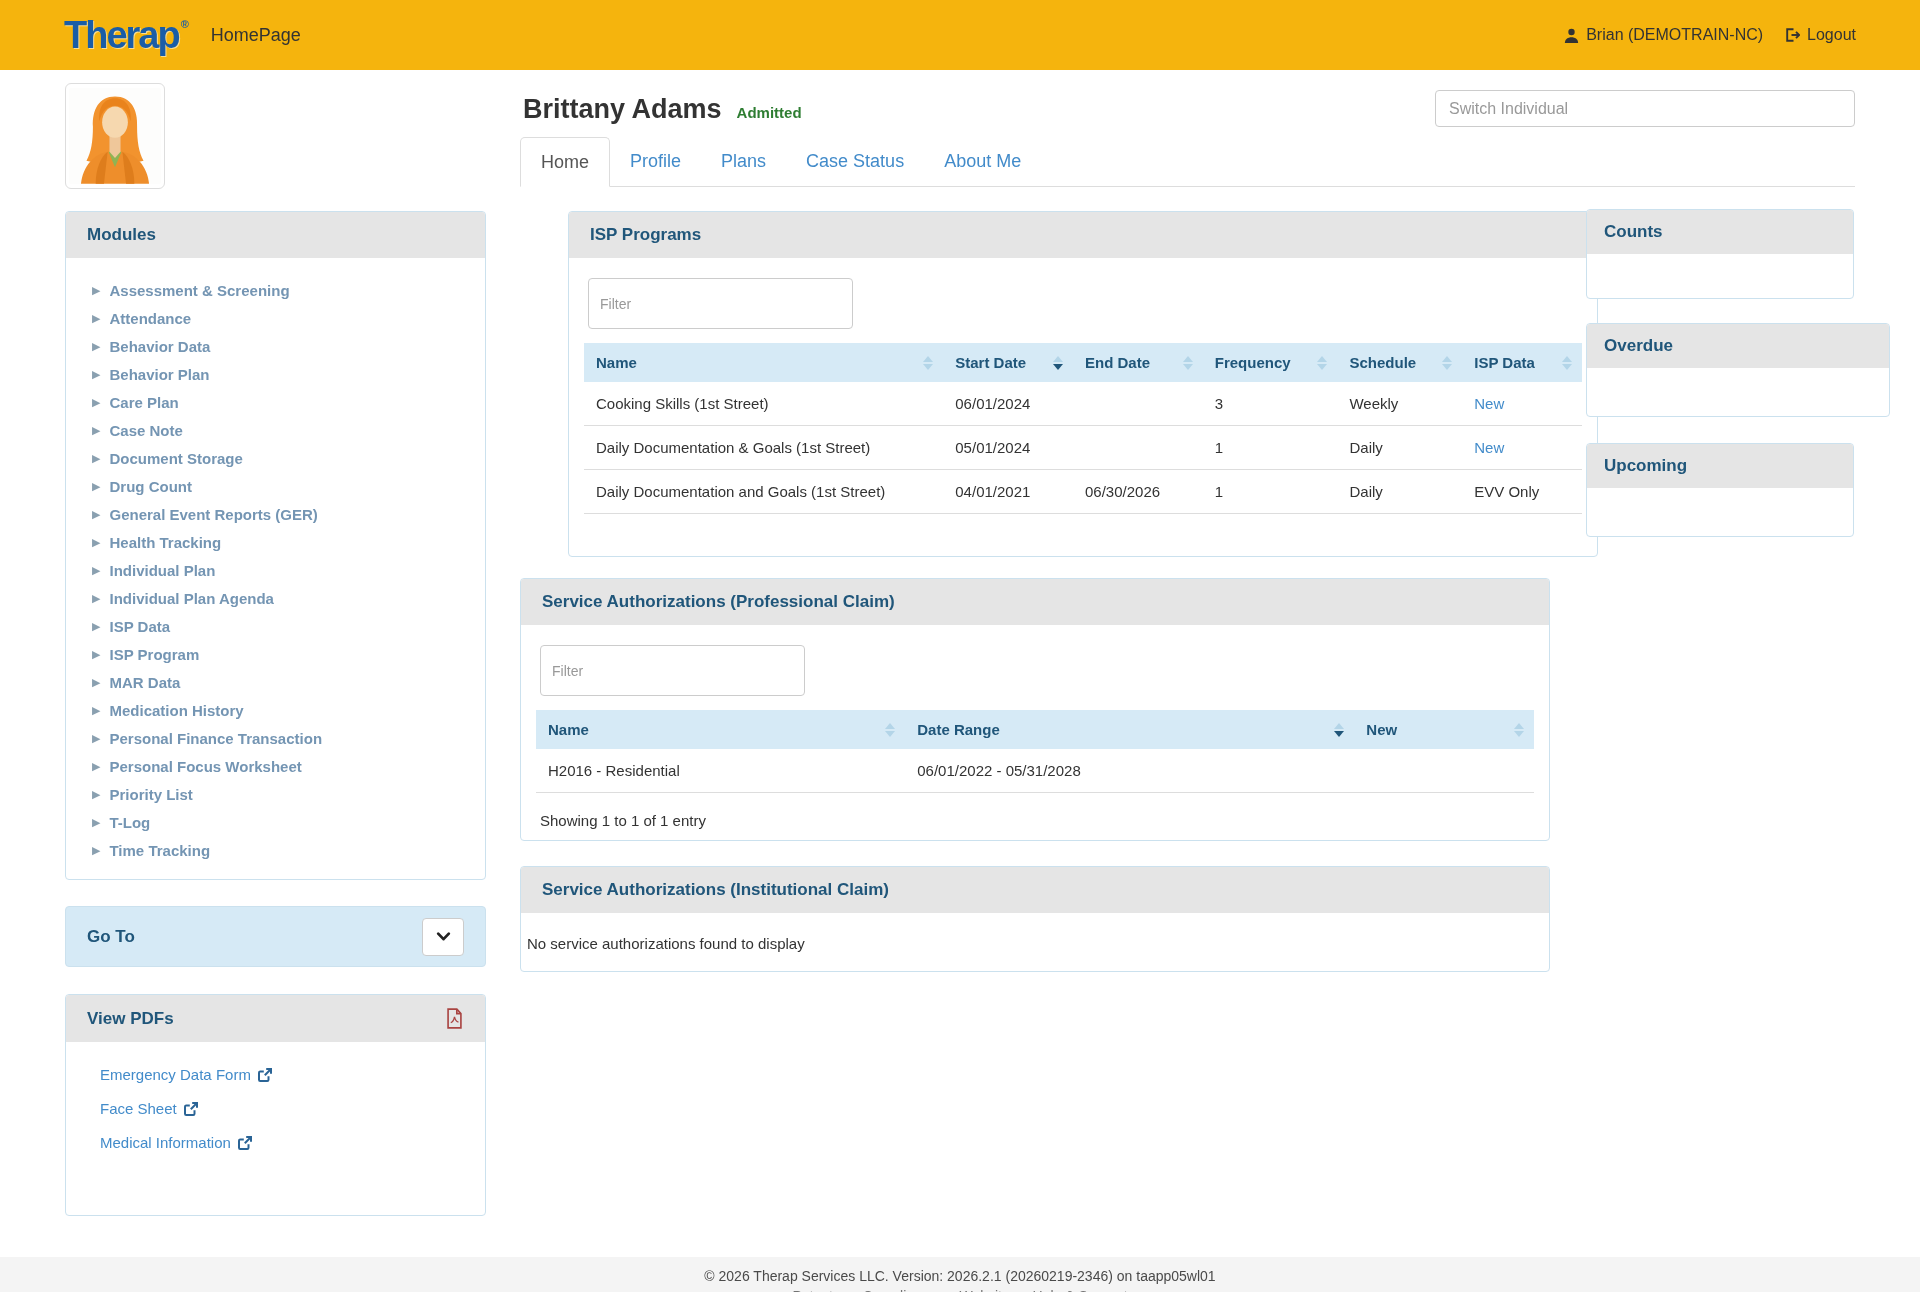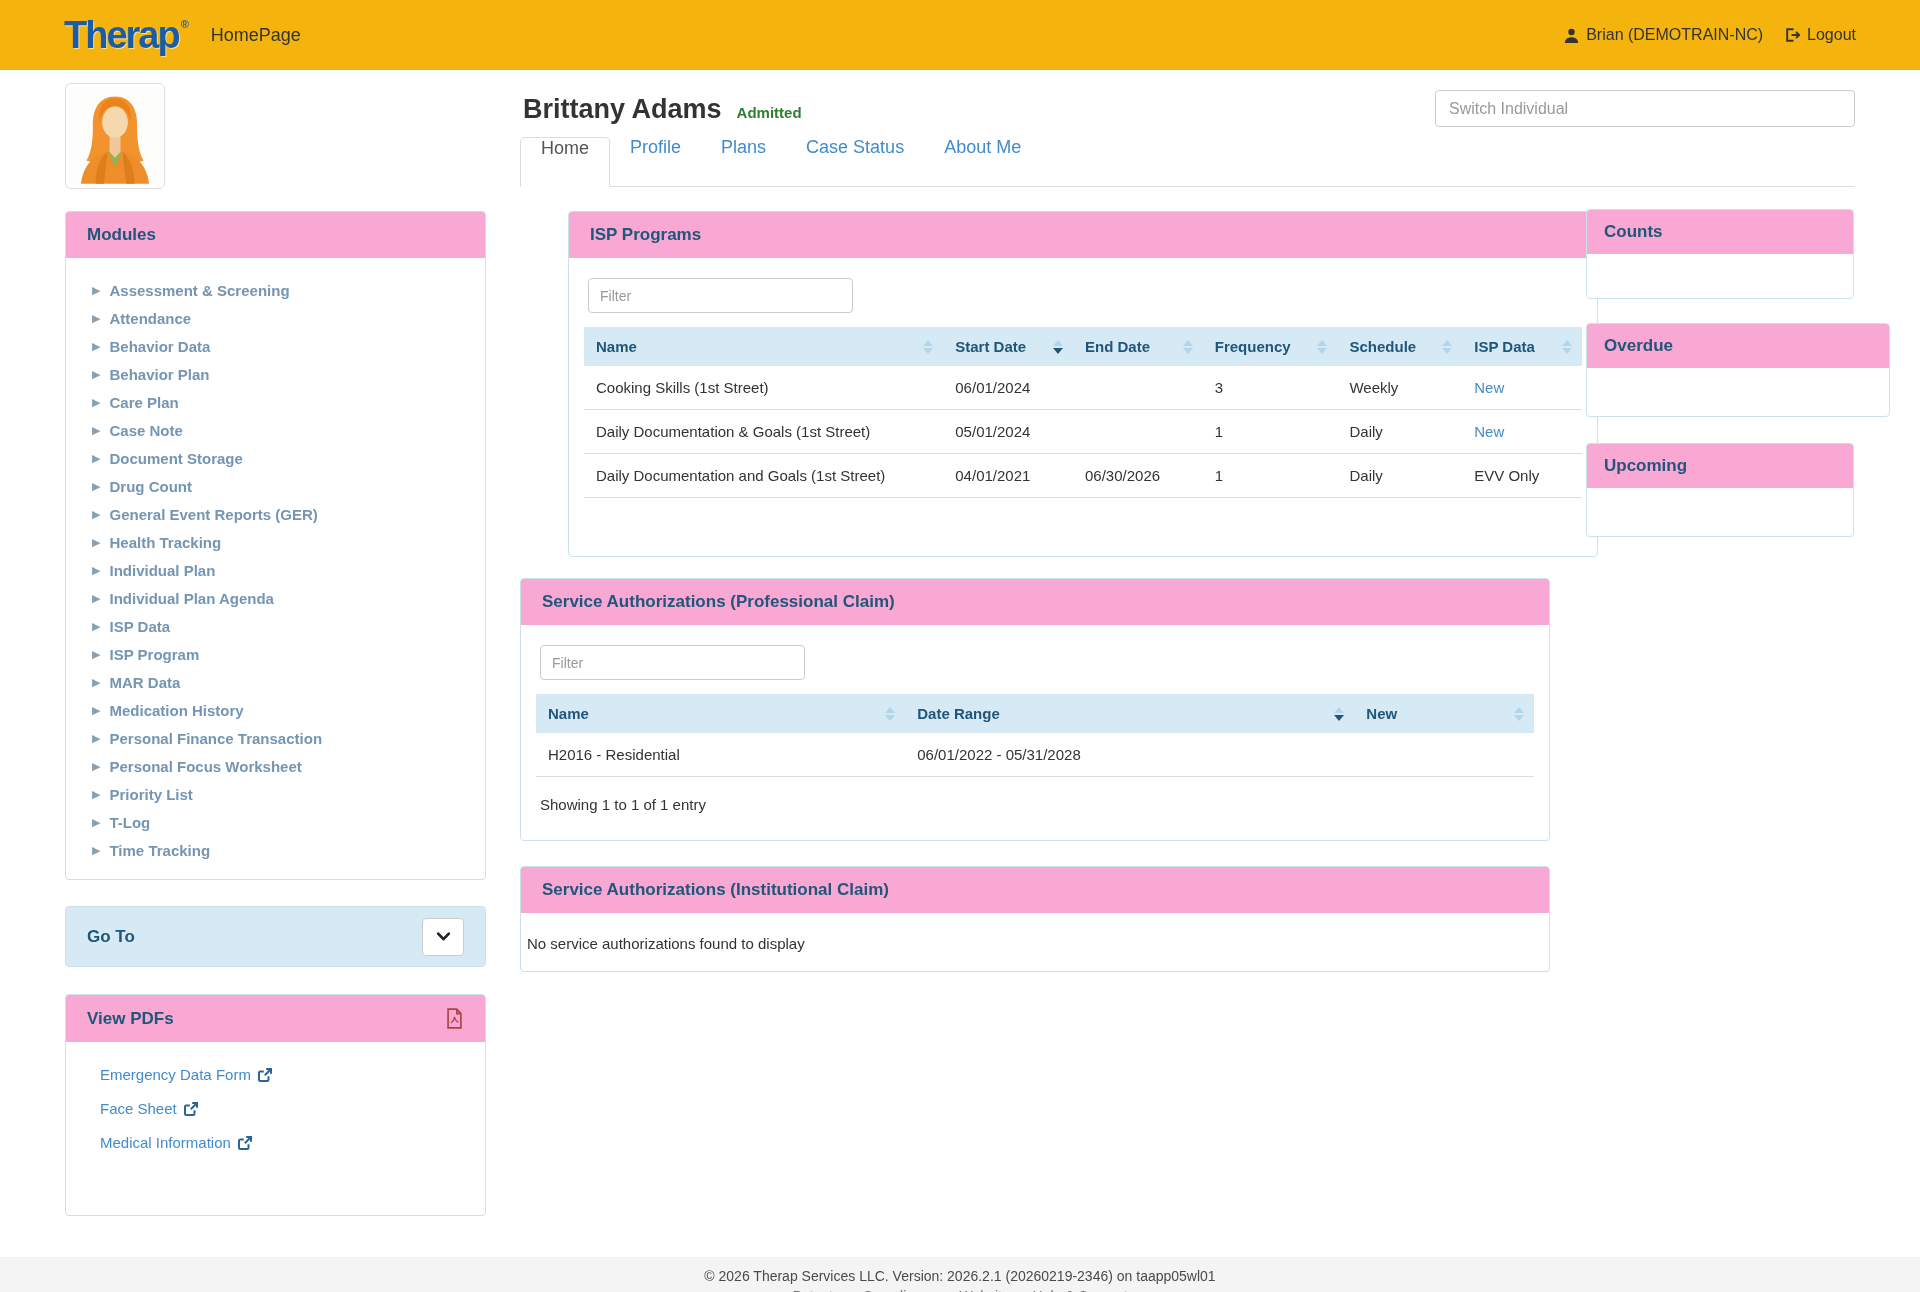--- a/index.html
+++ b/index.html
@@ -37,29 +37,29 @@
     width:420px; height:37px; border:1px solid #ccc; border-radius:4px;
     font-size:16px; padding:0 13px; color:#333; outline:none;
     font-family:"Liberation Sans", sans-serif;
   }
   .switch-wrap input::placeholder { color:#999; }
   
   .tabbar {
     position:absolute; left:520px; top:137px; width:1335px; height:50px;
     border-bottom:1px solid #ddd; display:flex; align-items:stretch;
   }
-  .tab { display:flex; align-items:flex-start; padding:0 20px; font-size:18px; color:#428BCA; cursor:pointer; }
+  .tab { display:flex; align-items:center; padding:0 20px; font-size:18px; color:#428BCA; cursor:pointer; }
   .tab.active {
     background:#fff; border:1px solid #ddd; border-bottom-color:#fff;
     border-radius:5px 5px 0 0; color:#555; margin-bottom:-1px;
   }
   
   .panel { position:absolute; border:1px solid #cbe1ee; border-radius:4px; background:#fff; overflow:hidden; }
   .panel-hd {
-    background:#f9a8d4; color:#20567A; font-size:17px; font-weight:bold;
+    background:#e5e5e5; color:#20567A; font-size:17px; font-weight:bold;
     padding:13px 21px; display:flex; align-items:center;
   }
   
   .modules-panel { left:65px; top:211px; width:421px; height:669px; }
   .modules-list { list-style:none; padding:18px 0 0 26px; }
   .modules-list li { height:28px; display:flex; align-items:center; cursor:pointer; }
   .modules-list .caret { color:#8AA0B0; font-size:11px; margin-right:9px; line-height:1; }
   .modules-list .mlabel { font-size:15px; font-weight:bold; color:#7495B3; }
   
   .goto-panel { left:65px; top:906px; width:421px; height:61px; background:#D6EAF6; }
@@ -72,21 +72,21 @@
   .pdfs-panel { left:65px; top:994px; width:421px; height:222px; }
   .pdfs-panel .panel-hd { justify-content:space-between; }
   .pdf-links { padding:24px 0 0 34px; }
   .pdf-link { display:flex; align-items:center; gap:7px; margin-bottom:17px; font-size:15px; color:#428BCA; text-decoration:none; cursor:pointer; }
   
   .isp-panel { left:520px; top:211px; width:1030px; height:346px;margin-left:48px; }
   .sap-panel { left:520px; top:578px; width:1030px; height:263px; }
   .sai-panel { left:520px; top:866px; width:1030px; height:106px; }
   .panel-body { padding:15px 15px 0 15px; }
   .filter-input {
-    width:265px; height:35px; border:1px solid #ccc; border-radius:4px;
+    width:265px; height:51px; border:1px solid #ccc; border-radius:4px;
     font-size:14px; padding:0 11px; color:#333; outline:none; margin:5px 0 14px 4px;
     font-family:"Liberation Sans", sans-serif;
   }
   .filter-input::placeholder { color:#999; }
   table.grid { width:100%; border-collapse:collapse; table-layout:fixed; }
   table.grid th {
     background:#D6EAF6; color:#20567A; font-size:15px; font-weight:bold; text-align:left;
     padding:11px 24px 11px 12px; position:relative; cursor:pointer;
   }
   table.grid td { font-size:15px; color:#333; padding:13px 12px; border-bottom:1px solid #ddd; }

